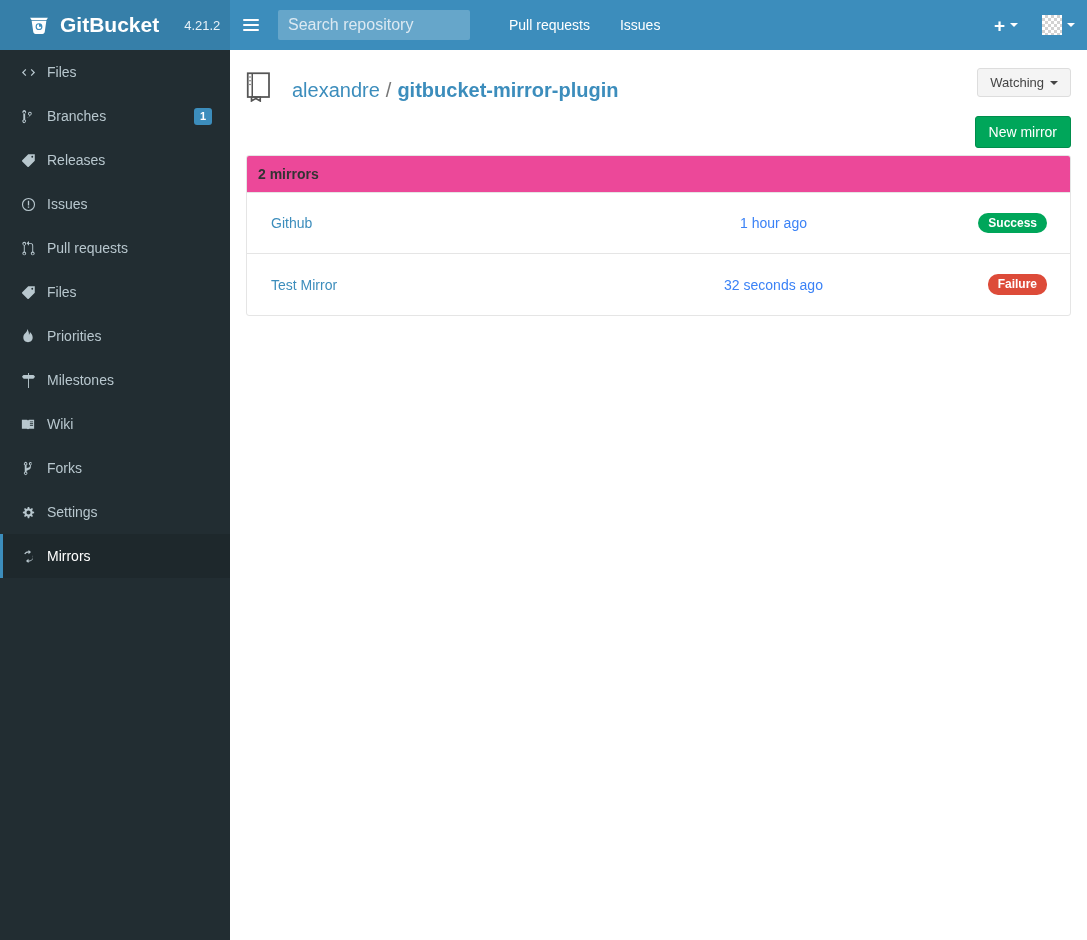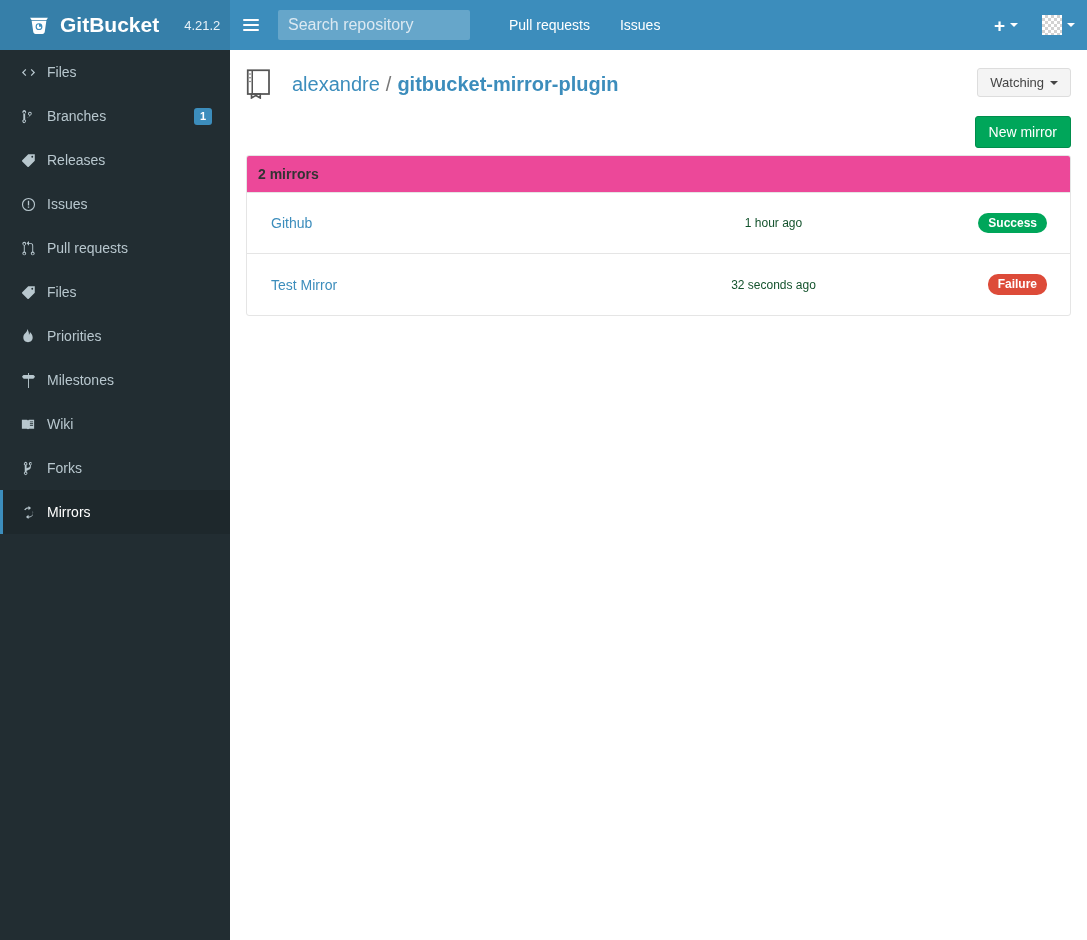--- a/index.html
+++ b/index.html
@@ -131,21 +131,21 @@
   }
 
   
   .content {
     position: absolute; top: 50px; left: 230px;
     width: 857px; height: 890px;
     background: #ffffff;
     padding: 16px;
   }
   .repo-header {
-    display: flex; align-items: center;
+    display: flex; align-items: flex-end;
     height: 36px;
     position: relative;
     margin-bottom: 4px;
   }
   .repo-icon { width: 26px; height: 30px; margin-right: 20px; flex: none; display:block; color:#555; }
   .repo-owner {
     color: #3c8dbc; text-decoration: none;
     font-size: 20px;
   }
   .repo-sep { color: #777777; font-size: 20px; margin: 0 6px; }
@@ -204,21 +204,21 @@
   .mirror-row:last-child { border-bottom: none; }
   .mirror-name {
     width: 430px;
     padding-left: 13px;
   }
   .mirror-name a {
     color: #3c8dbc; text-decoration: none; font-size: 14px;
   }
   .mirror-time {
     flex: 1; text-align: center;
-    color: #14532d; font-size: 12px;
+    color: #3b82f6; font-size: 14px;
     padding-right: 80px;
   }
   .mirror-status { width: 120px; text-align: right; padding-right: 12px; }
   .badge {
     display: inline-block;
     font-size: 12px; font-weight: bold;
     color: #ffffff;
     border-radius: 10px;
     padding: 3px 10px;
     line-height: 1.2;
@@ -359,20 +359,28 @@
 
   <a class="side-item" href="#">
     <span class="side-icon">
       <svg width="12" height="15" viewBox="0 0 10 16">
           <path d="M8 1a1.9 1.9 0 0 0-1 3.6v.6c0 .9-.6 1.4-1.6 1.8-.6.2-1.2.4-1.7.7l-.2.1V4.6a1.9 1.9 0 1 0-2 0v6.8a1.9 1.9 0 1 0 2 0v-.9c.3-.3.8-.5 1.4-.7 1-.3 2.2-.8 2.8-2 .2-.4.3-.9.3-1.4v-1.8A1.9 1.9 0 0 0 8 1zM2.5 2a.9.9 0 1 1 0 1.8.9.9 0 0 1 0-1.8zm0 12a.9.9 0 1 1 0-1.8.9.9 0 0 1 0 1.8zM8 3.8a.9.9 0 1 1 0-1.8.9.9 0 0 1 0 1.8z"></path>
         </svg>
     </span>
     <span>Forks</span>
   </a>
 
+  <a class="side-item" href="#">
+    <span class="side-icon">
+      <svg width="15" height="15" viewBox="0 0 16 16">
+          <path d="M14 8.8v-1.6l-1.7-.3a4.6 4.6 0 0 0-.5-1.2l1-1.4-1.1-1.1-1.4 1a4.6 4.6 0 0 0-1.2-.5L8.8 2H7.2l-.3 1.7c-.4.1-.8.3-1.2.5l-1.4-1-1.1 1.1 1 1.4c-.2.4-.4.8-.5 1.2L2 7.2v1.6l1.7.3c.1.4.3.8.5 1.2l-1 1.4 1.1 1.1 1.4-1c.4.2.8.4 1.2.5l.3 1.7h1.6l.3-1.7c.4-.1.8-.3 1.2-.5l1.4 1 1.1-1.1-1-1.4c.2-.4.4-.8.5-1.2zM8 10.2a2.2 2.2 0 1 1 0-4.4 2.2 2.2 0 0 1 0 4.4z"></path>
+        </svg>
+    </span>
+    <span>Settings</span>
+  </a>
 
   <a class="side-item active" href="#">
     <span class="side-icon">
       <svg width="15" height="15" viewBox="0 0 16 16">
           <path d="M8 2.5a5.5 5.5 0 0 0-4.6 2.5l1.1.7A4.2 4.2 0 0 1 8 3.8V5.6L10.7 3.3 8 1zM12.5 6.3A4.2 4.2 0 0 1 8 12.2v-1.8L5.3 12.7 8 15v-1.5a5.5 5.5 0 0 0 4.6-2.5z"></path>
         </svg>
     </span>
     <span>Mirrors</span>
   </a>
 

